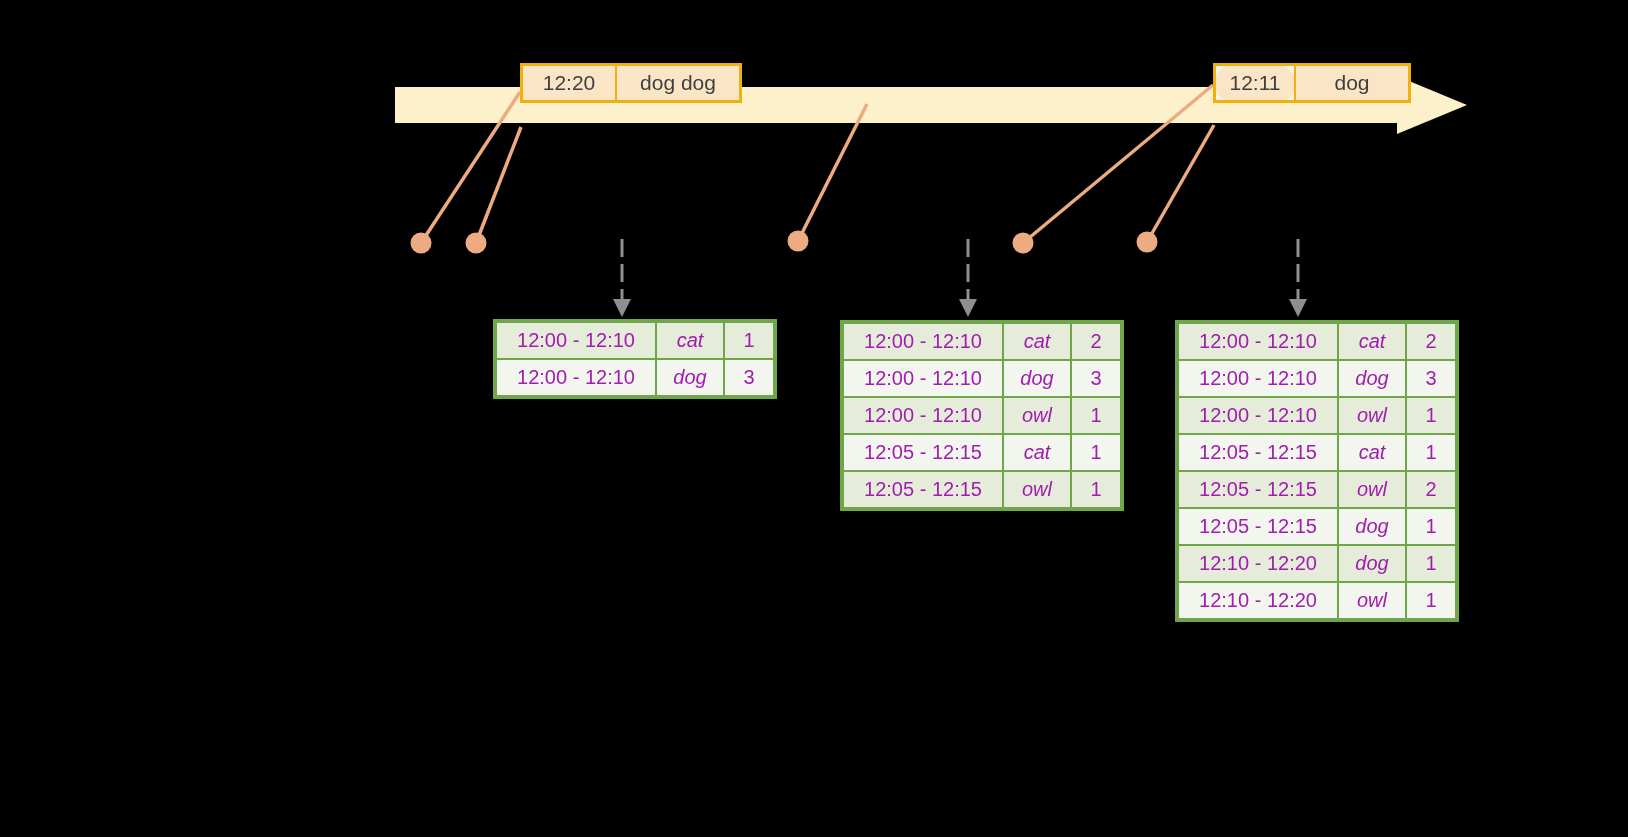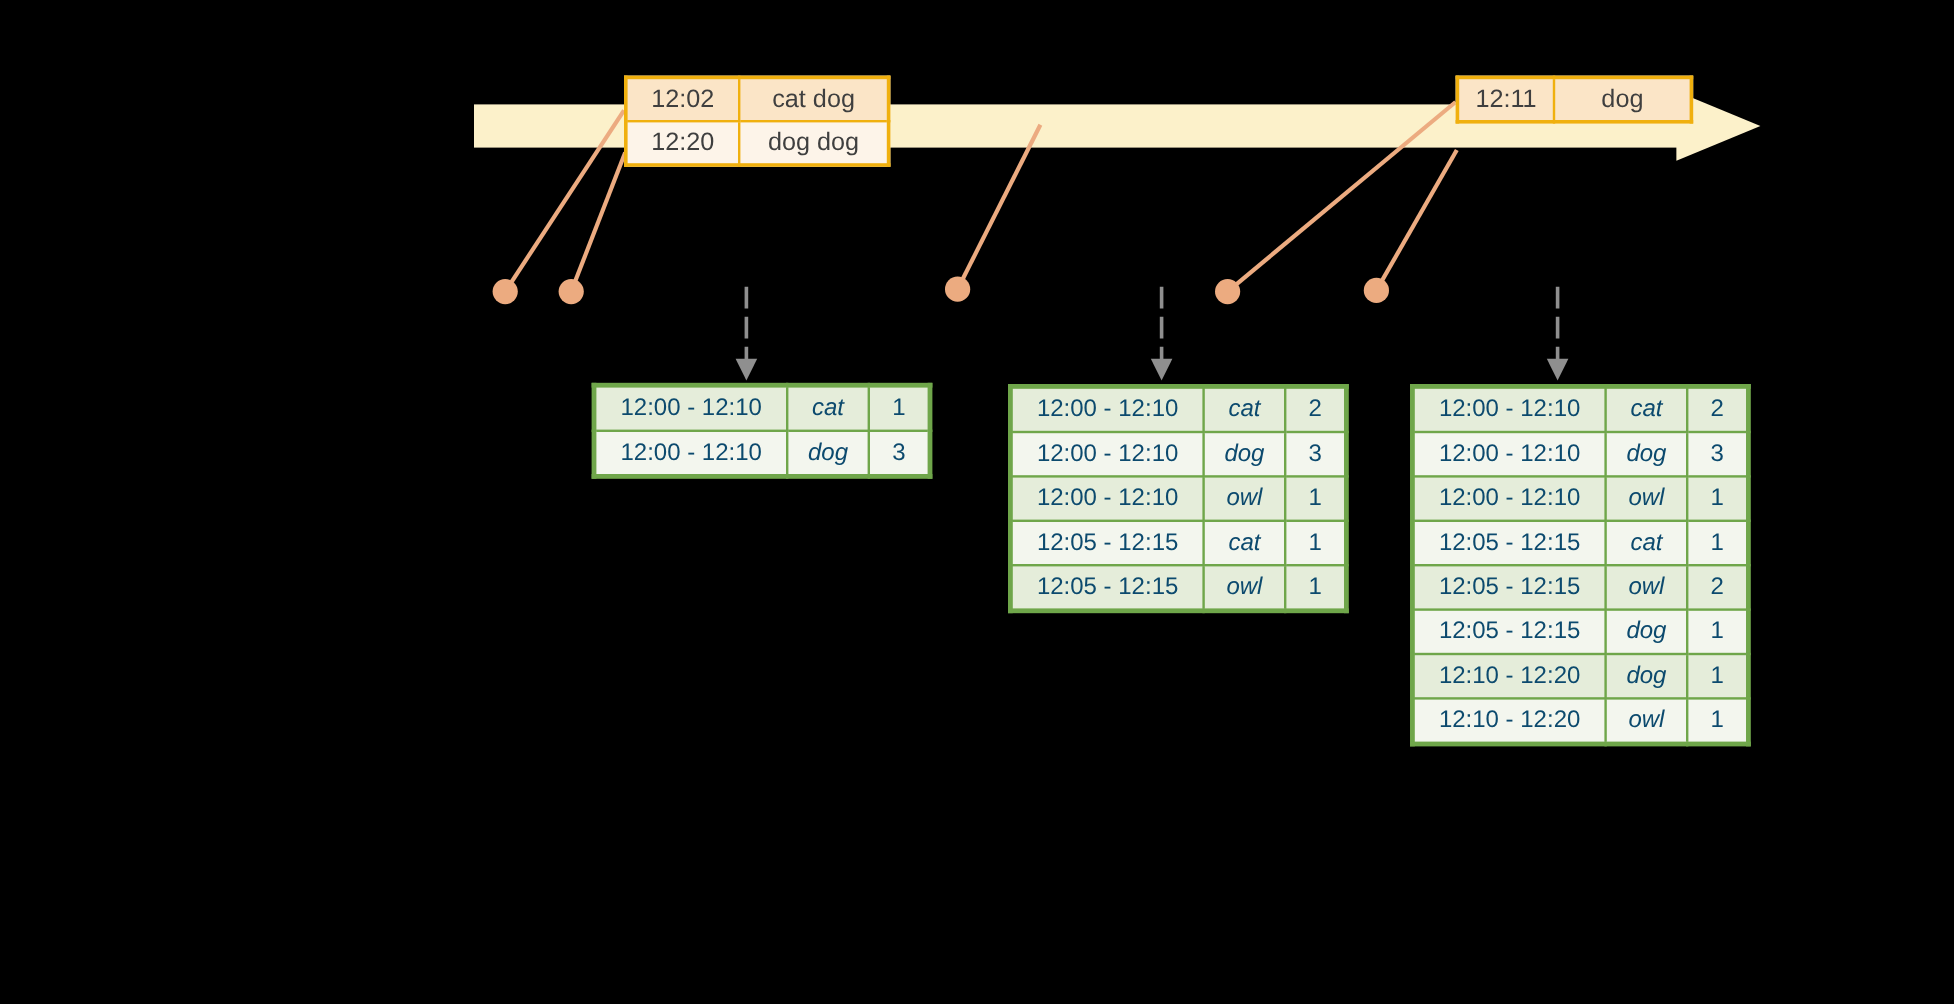--- a/index.html
+++ b/index.html
@@ -17,30 +17,30 @@
   .overlay { position:absolute; left:0; top:0; z-index:2; }
   
   table.etable { position:absolute; border-collapse:collapse; z-index:3;
           border:3px solid #f0b00e; background:#fdf4e9; }
   table.etable td { border:2px solid #f0b00e; text-align:center; vertical-align:middle;
           color:#3f3f3f; font-size:21px; height:34px; padding:0 6px; }
   table.etable tr:nth-child(odd) td { background:#fbe5c7; }
   table.etable tr:nth-child(even) td { background:#fdf4e9; }
   .et-time  { width:80px; }
   .et-words { width:110px; }
-  #etable3 .et-time { width:66px; }
+  #etable3 .et-time { width:66px;border-radius:17px; }
   #etable3 .et-words { width:100px; }
   #etable1 { left:520px; top:63px; }
   #etable2 { left:867px; top:83px; }
   #etable3 { left:1213px; top:63px; }
   
   table.gtable { position:absolute; border-collapse:collapse; z-index:3;
           border:4px solid #6fa64a; }
   table.gtable td { border:2px solid #6fa64a; text-align:center; vertical-align:middle;
-          color:#0c4a6e; font-size:20px; height:35px; padding:0 4px;margin-top:24px; }
+          color:#a21caf; font-size:20px; height:35px; padding:0 4px;margin-top:24px; }
   table.gtable tr:nth-child(odd) td { background:#e5edda; }
   table.gtable tr:nth-child(even) td { background:#f3f6ee; }
   .g-window { width:150px; }
   .g-word   { width:58px;font-style:italic; }
   .g-count  { width:40px; }
   #gtable1 { left:493px; top:319px; }
   #gtable2 { left:840px; top:320px; }
   #gtable3 { left:1175px; top:320px; }
 </style>
 </head>
@@ -67,24 +67,20 @@
     <line x1="622" y1="239" x2="622" y2="301" stroke="#8f8f8f" stroke-width="3" stroke-dasharray="18 7"></line>
     <polygon points="613,299 631,299 622,317" fill="#8f8f8f"></polygon>
     <line x1="968" y1="239" x2="968" y2="301" stroke="#8f8f8f" stroke-width="3" stroke-dasharray="18 7"></line>
     <polygon points="959,299 977,299 968,317" fill="#8f8f8f"></polygon>
     <line x1="1298" y1="239" x2="1298" y2="301" stroke="#8f8f8f" stroke-width="3" stroke-dasharray="18 7"></line>
     <polygon points="1289,299 1307,299 1298,317" fill="#8f8f8f"></polygon>
   </svg>
 
   <table class="etable" id="etable1">
     <tbody>
-        <tr>
-      <td class="et-time">12:02</td>
-      <td class="et-words">cat dog</td>
-    </tr>
     <tr>
       <td class="et-time">12:20</td>
       <td class="et-words">dog dog</td>
     </tr>
   </tbody>
     </table>
 
 
   <table class="etable" id="etable3">
     <tbody>

